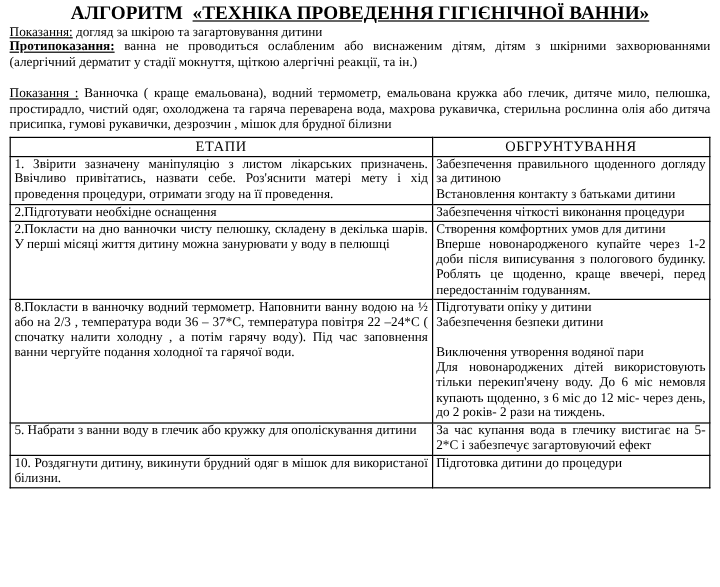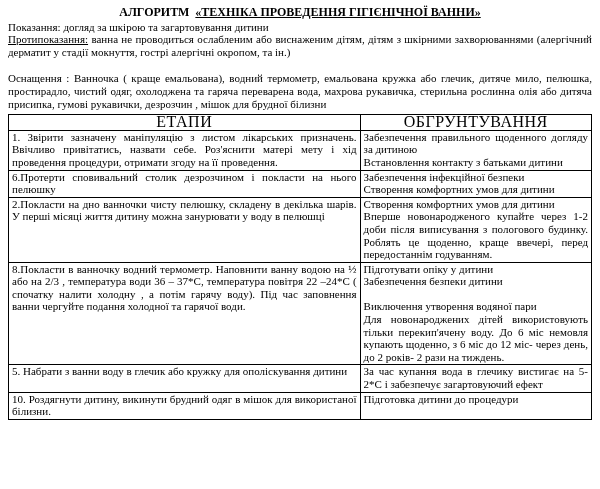--- a/index.html
+++ b/index.html
@@ -10,68 +10,68 @@
     padding: 6px 8px 4px 8px;
     background: #ffffff;
     color: #000000;
     font-family: "Liberation Serif", "DejaVu Serif", serif;
     font-size: 11px;
     line-height: 12.6px;
   }
   .doc-title {
     text-align: center;
     font-weight: bold;
-    font-size: 12px;
+    font-size: 16px;
     margin-bottom: 2px;
     white-space: nowrap;
   }
   .doc-title .quoted { text-decoration: underline; }
   .intro p {
     margin: 0;
     text-align: justify;
   }
-  .intro .label { }
-  .intro .label-bold { text-decoration: underline; font-weight: normal; }
+  .intro .label { text-decoration: underline; }
+  .intro .label-bold { text-decoration: underline; font-weight: bold; }
   .intro .spacer { height: 14px; }
   table.algo {
     width: 100%;
     border-collapse: collapse;
     margin-top: 4px;
     table-layout: fixed;
   }
   table.algo th, table.algo td {
     border: 1px solid #000;
     vertical-align: top;
     padding: 0px 3px 1px 3px;
     font-size: 11px;
     line-height: 12.6px;
   }
   table.algo th {
     font-weight: normal;
     text-align: center;
-    font-size: 16px;
+    font-size: 12px;
     padding: 1px 3px;
     letter-spacing: 0.5px;
   }
   td .p { text-align: justify; min-height: 12.6px; margin: 0; }
   .col-etap  { width: 60.3%; }
   .col-obgr  { width: 39.7%; }
 </style>
 </head>
 <body>
 
 <div class="page">
 
   <div class="doc-title"><span>АЛГОРИТМ</span>&nbsp; <span class="quoted">«ТЕХНІКА ПРОВЕДЕННЯ ГІГІЄНІЧНОЇ ВАННИ»</span></div>
 
   <div class="intro">
     <p><span class="label">Показання:</span> <span>догляд за шкірою та загартовування дитини</span></p>
-    <p><span class="label-bold">Протипоказання:</span> <span>ванна не проводиться ослабленим або виснаженим дітям, дітям з шкірними захворюваннями (алергічний дерматит у стадії мокнуття, гострі алергічні окропом, та ін.)</span></p>
+    <p><span class="label-bold">Протипоказання:</span> <span>ванна не проводиться ослабленим або виснаженим дітям, дітям з шкірними захворюваннями (алергічний дерматит у стадії мокнуття, щіткою алергічні реакції, та ін.)</span></p>
     <div class="spacer"></div>
-    <p><span class="label">Оснащення :</span> <span>Ванночка ( краще емальована), водний термометр, емальована кружка або глечик, дитяче мило, пелюшка, простирадло, чистий одяг, охолоджена та гаряча переварена вода, махрова рукавичка, стерильна рослинна олія або дитяча присипка, гумові рукавички, дезрозчин , мішок для брудної білизни</span></p>
+    <p><span class="label">Показання :</span> <span>Ванночка ( краще емальована), водний термометр, емальована кружка або глечик, дитяче мило, пелюшка, простирадло, чистий одяг, охолоджена та гаряча переварена вода, махрова рукавичка, стерильна рослинна олія або дитяча присипка, гумові рукавички, дезрозчин , мішок для брудної білизни</span></p>
   </div>
 
   <table class="algo">
     <colgroup>
         <col class="col-etap">
         <col class="col-obgr">
       </colgroup>
     <thead>
       <tr>
         <th>ЕТАПИ</th>
@@ -83,25 +83,24 @@
         <td>
           <div class="p">1. Звірити зазначену  маніпуляцію з листом лікарських призначень. Ввічливо привітатись, назвати себе. Роз'яснити матері мету і хід проведення процедури, отримати згоду на її проведення.</div>
         </td>
         <td>
           <div class="p">Забезпечення правильного щоденного догляду за дитиною</div>
           <div class="p">Встановлення контакту з батьками дитини</div>
         </td>
       </tr>
       <tr>
         <td>
-          <div class="p">6.Протерти сповивальний столик дезрозчином і покласти на нього пелюшку</div>
+          <div class="p">2.Підготувати необхідне оснащення</div>
         </td>
         <td>
-          <div class="p">Забезпечення інфекційної безпеки</div>
-          <div class="p">Створення комфортних умов для дитини</div>
+          <div class="p">Забезпечення чіткості виконання процедури</div>
         </td>
       </tr>
       <tr>
         <td>
           <div class="p">2.Покласти на дно ванночки чисту пелюшку, складену в декілька шарів. У перші місяці життя дитину можна занурювати у воду в пелюшці</div>
         </td>
         <td>
           <div class="p">Створення комфортних умов для дитини</div>
           <div class="p">Вперше новонародженого купайте через 1-2 доби після виписування з пологового будинку. Роблять це щоденно, краще ввечері, перед передостаннім годуванням.</div>
         </td>

